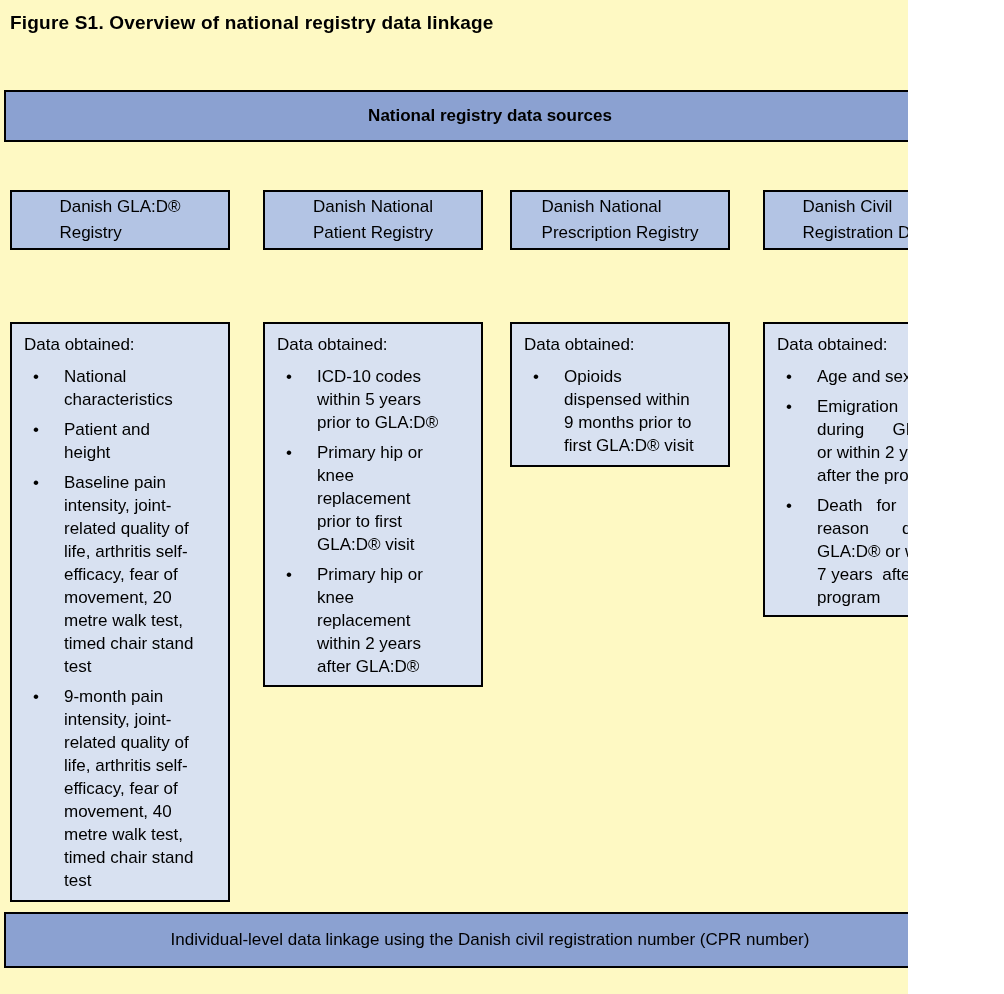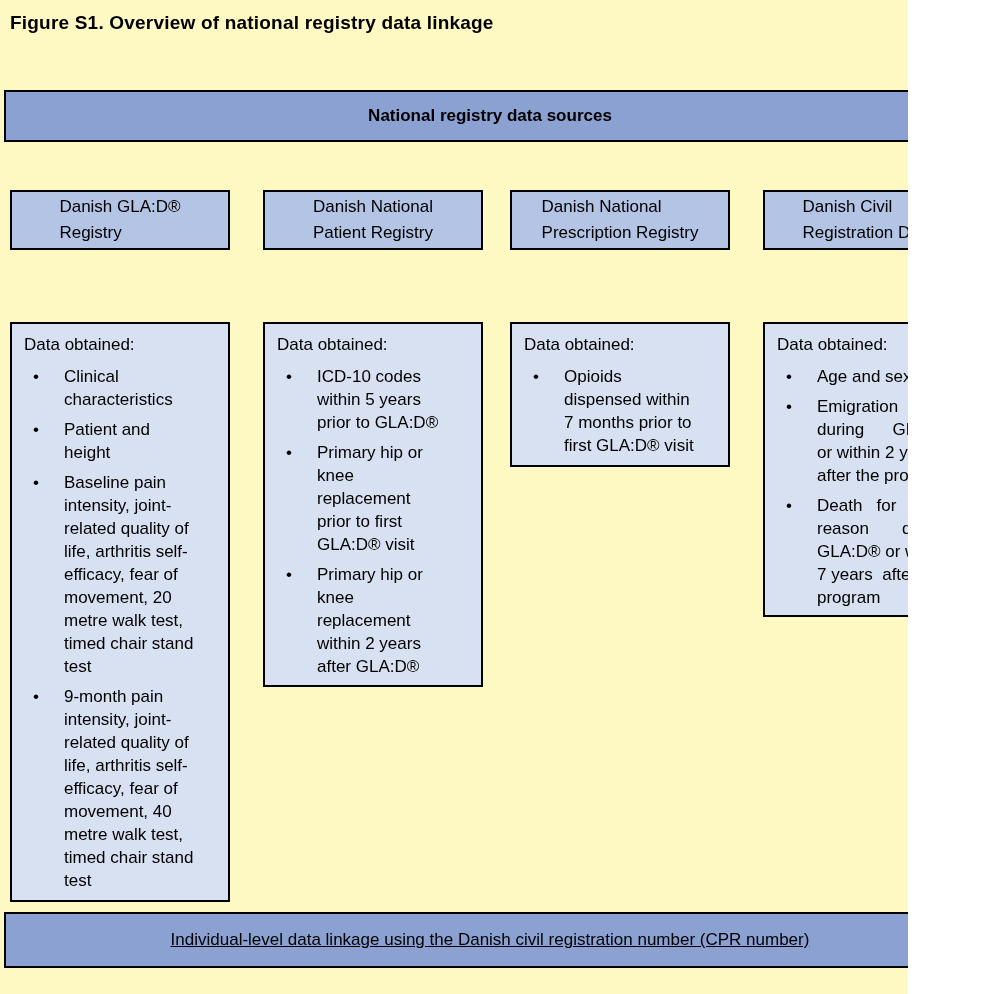--- a/index.html
+++ b/index.html
@@ -44,21 +44,20 @@
   }
   .banner.top{
     top:90px;
     height:52px;
     font-weight:bold;
   }
   .banner.bottom{
     top:912px;
     height:56px;
     font-weight:normal;
-    text-decoration:underline;
   }
   .hbox{
     position:absolute;
     top:190px;
     width:220px;
     height:60px;
     background:var(--header_fill);
     border:2px solid var(--line);
     display:flex;
     align-items:center;
@@ -120,21 +119,21 @@
 Patient Registry</div>
   <div class="hbox c3">Danish National
 Prescription Registry</div>
   <div class="hbox c4">Danish Civil
 Registration Death</div>
 
   <div class="dbox c1 h1">
     <div class="dlabel">Data obtained:</div>
     <div class="brow">
       <span class="dot">•</span>
-      <span class="btext">Clinical
+      <span class="btext">National
 characteristics</span>
     </div>
     <div class="brow">
       <span class="dot">•</span>
       <span class="btext">Patient and
 height</span>
     </div>
     <div class="brow">
       <span class="dot">•</span>
       <span class="btext">Baseline pain
@@ -186,21 +185,21 @@
 after GLA:D®</span>
     </div>
   </div>
 
   <div class="dbox c3 h3">
     <div class="dlabel">Data obtained:</div>
     <div class="brow">
       <span class="dot">•</span>
       <span class="btext">Opioids
 dispensed within
-7 months prior to
+9 months prior to
 first GLA:D® visit</span>
     </div>
   </div>
 
   <div class="dbox c4 h4">
     <div class="dlabel">Data obtained:</div>
     <div class="brow">
       <span class="dot">•</span>
       <span class="btext">Age and sex</span>
     </div>

